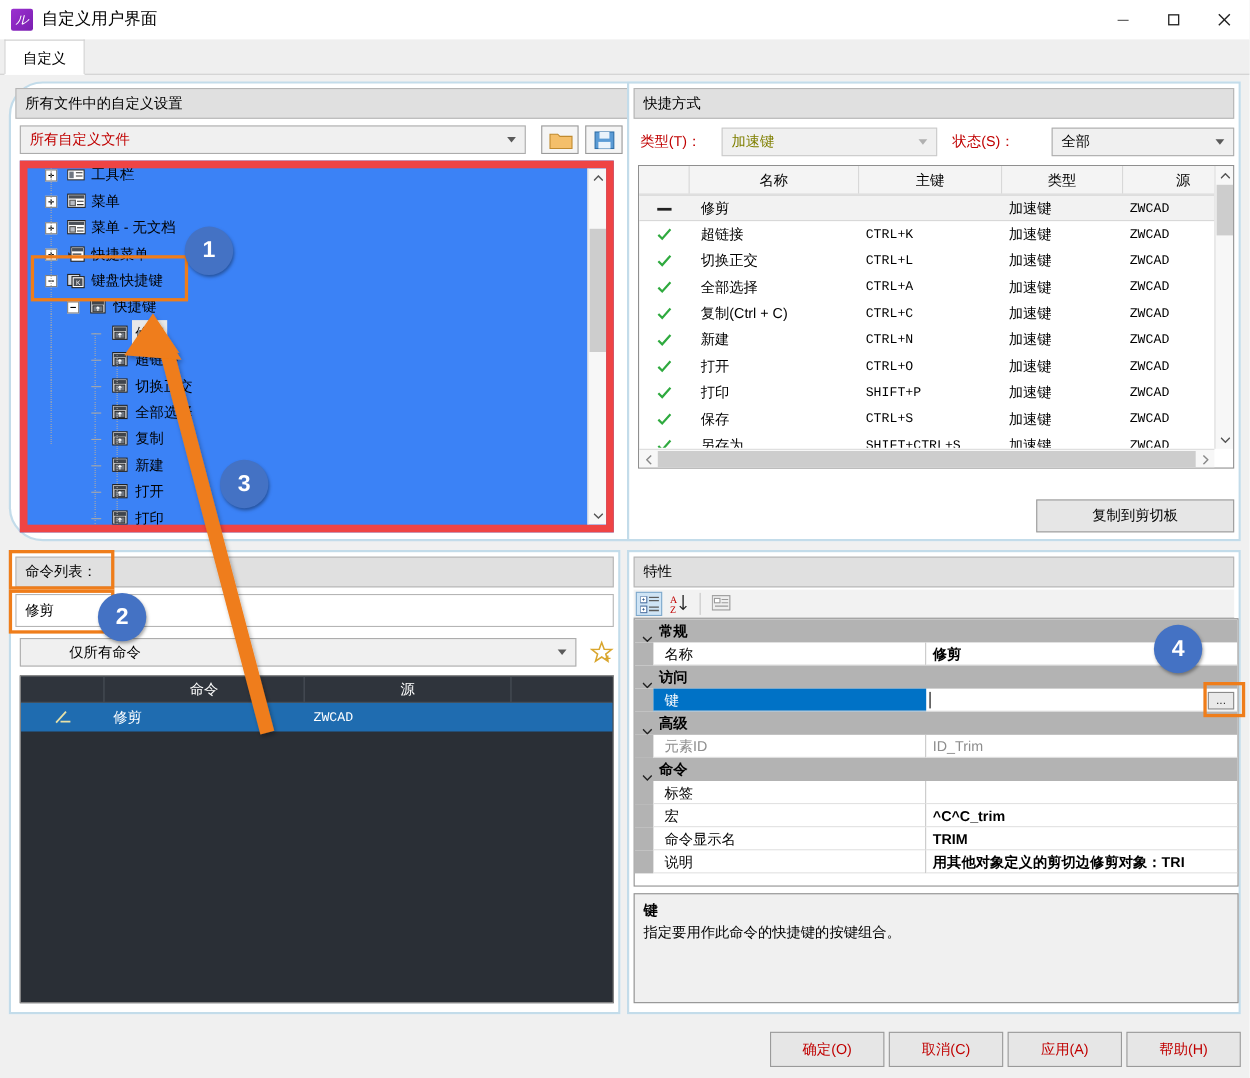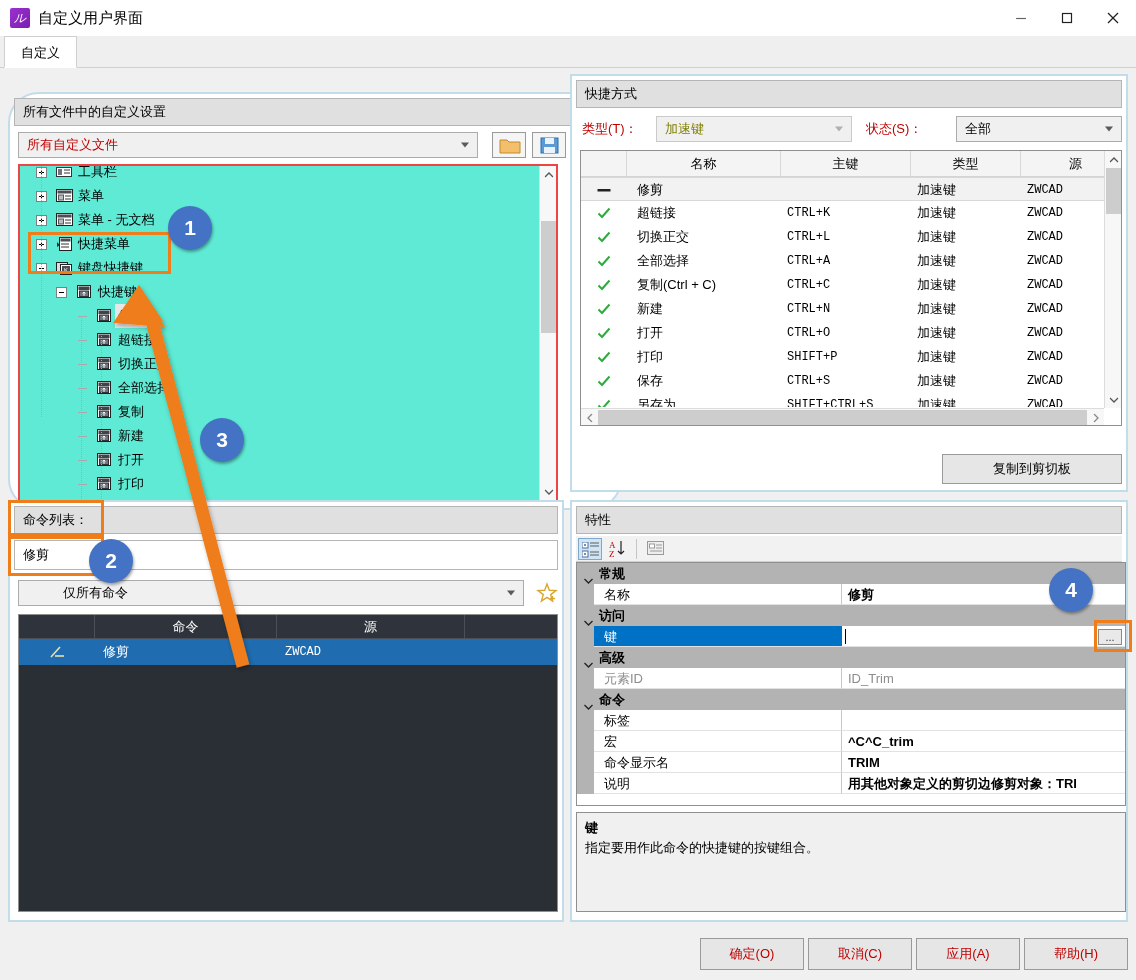--- a/index.html
+++ b/index.html
@@ -37,21 +37,21 @@
 
   
   .group { position:absolute; border:2px solid #c3dcea; background:#ffffff; }
   .group-caption {
     position:absolute; left:4px; top:4px; right:4px; height:28px;
     background:#e0e0e0; border:1px solid #b5b5b5;
     line-height:26px; padding-left:8px; font-size:13px; color:#000;
   }
 
   
-  #panel-custom { left:8px; top:92px; width:614px; height:418px;border-radius:31px; }
+  #panel-custom { left:8px; top:74px; width:614px; height:418px;border-radius:31px; }
   #panel-shortcut { left:570px; top:74px; width:558px; height:418px; }
   #panel-cmdlist { left:8px; top:500px; width:556px; height:422px; }
   #panel-props  { left:570px; top:500px; width:558px; height:422px; }
 
   
   .combo {
     position:absolute; background:#f0f0f0; border:1px solid #acacac;
     line-height:24px; padding-left:8px; font-size:13px; color:#000; cursor:default;
   }
   .combo .arrow {
@@ -61,21 +61,21 @@
   }
   .combo.red { color:#c00000; }
   .combo.disabled { background:#f0f0f0; color:#7f7f00; border-color:#cacaca; }
   .combo.disabled .arrow { border-top-color:#b0b0b0; }
 
   .iconbtn {
     position:absolute; background:#f5f5f5; border:1px solid #9a9a9a; cursor:default;
   }
 
   
-  .treebox { position:absolute; background:#5eead4; border:2px solid #ef4444; overflow:hidden; }
+  .treebox { position:absolute; background:#3b82f6; border:7px solid #ef4444; overflow:hidden; }
   .tree-canvas { position:absolute; left:0; top:0; right:17px; bottom:0; overflow:hidden; }
   .tnode { position:absolute; height:24px; line-height:24px; white-space:nowrap; font-size:13px; }
   .tnode .lbl { position:absolute; left:42px; top:0; }
   .tnode.sel .lbl { background:#e8e8e8; padding:0 3px; left:39px; }
   .expander {
     position:absolute; left:0; top:7px; width:11px; height:11px;
     border:1px solid #808080; background:#fff;
   }
   .expander::before{ content:""; position:absolute; left:2px; top:4px; width:5px; height:1px; background:#000; }
   .expander.plus::after{ content:""; position:absolute; left:4px; top:2px; width:1px; height:5px; background:#000; }

